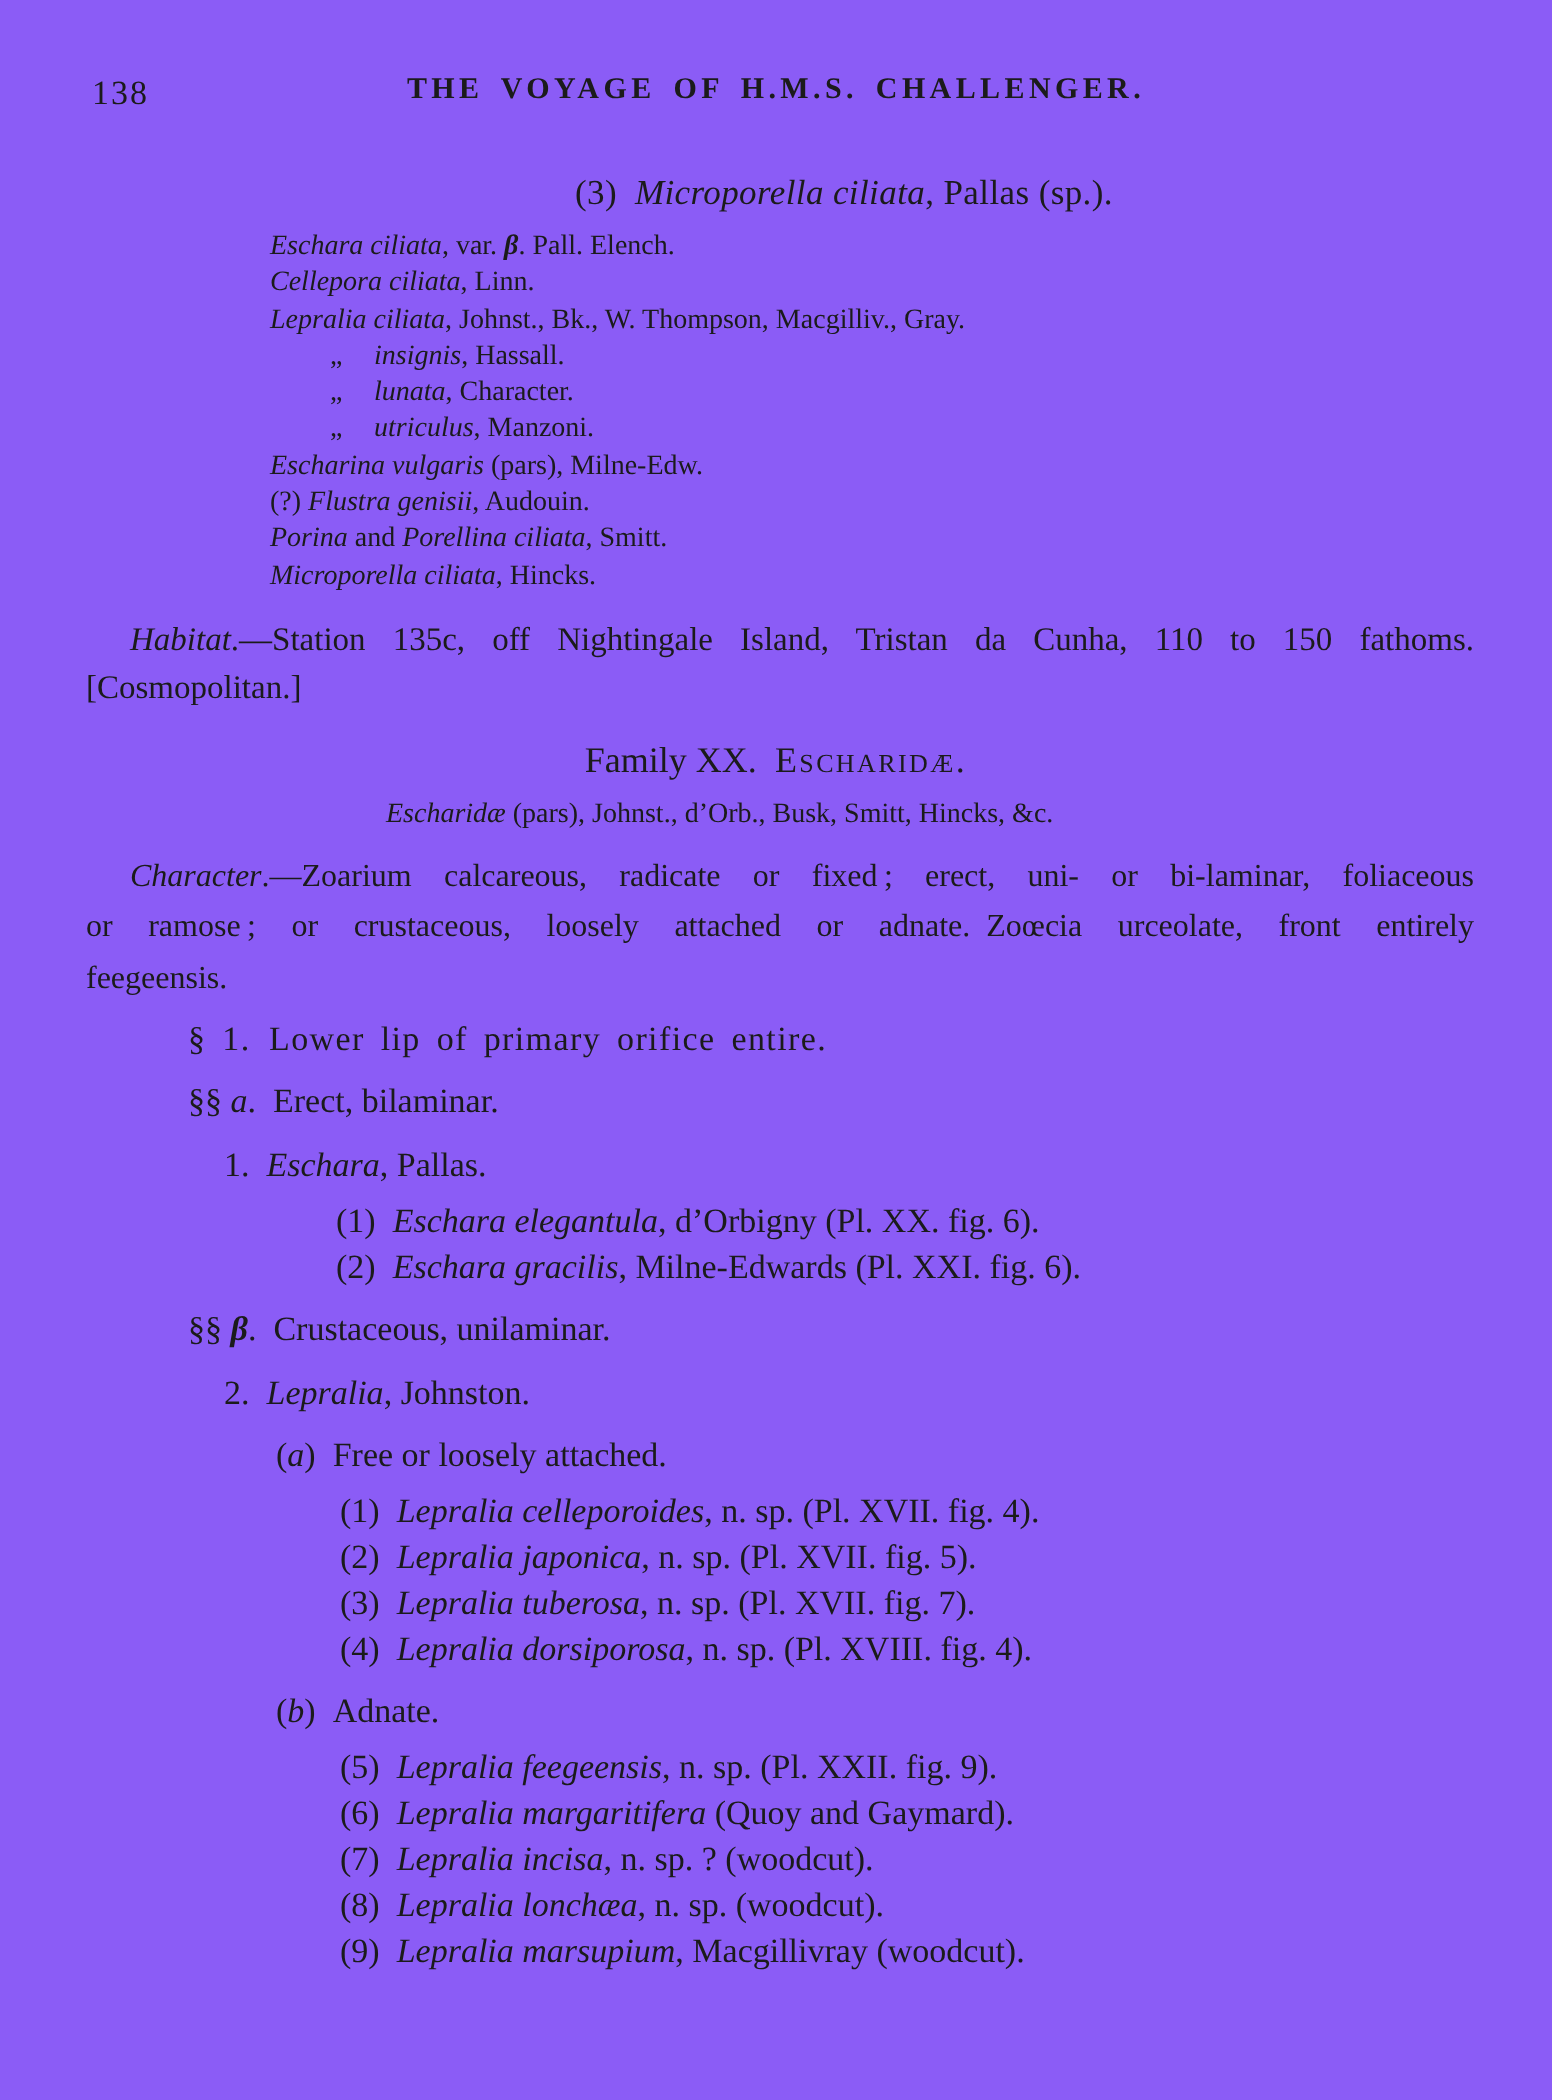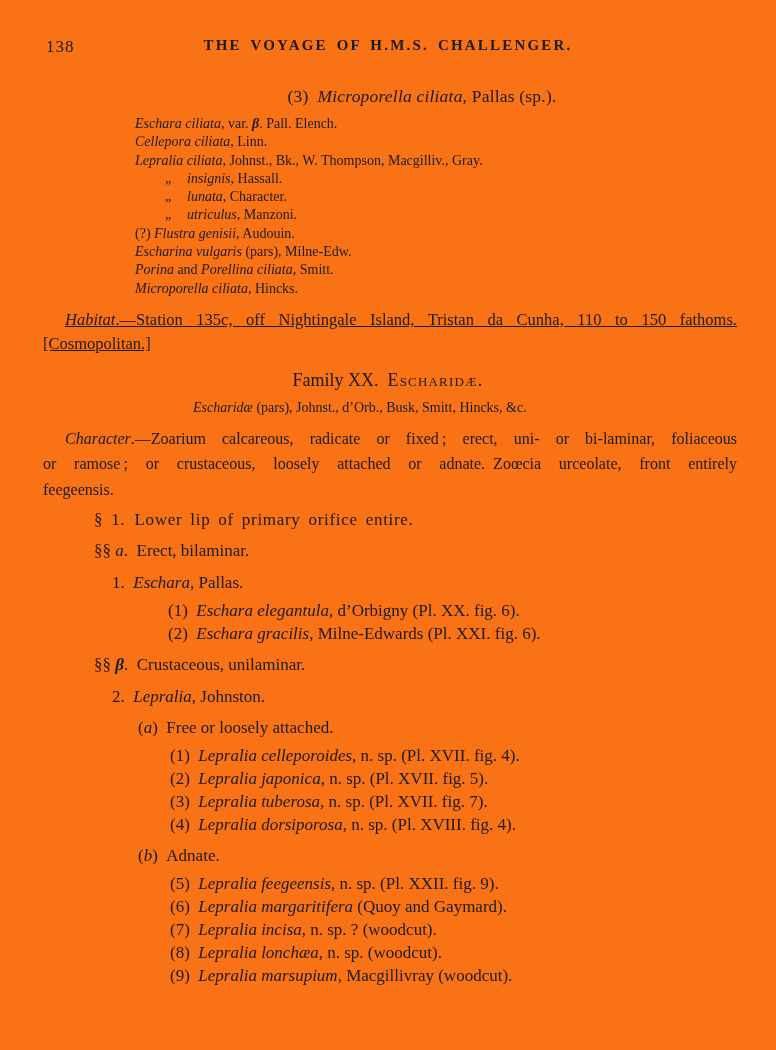--- a/index.html
+++ b/index.html
@@ -5,21 +5,21 @@
   html, body { margin: 0; padding: 0; }
   body {
     width: 776px; height: 1050px;
     background: #ffffff;
     font-family: "Liberation Serif", "DejaVu Serif", serif;
     color: #1b1b1b;
   }
   .page {
     position: relative;
     width: 776px; height: 1050px;
-    background: #f97316;
+    background: #8b5cf6;
     overflow: hidden;
   }
   i { font-style: italic; }
   .beta { font-weight: bold; }
 
   
   .runhead { position: relative; padding-top: 37px; height: 22px; }
   .pagenum { position: absolute; left: 46px; top: 37px; font-size: 17px; letter-spacing: 1px; }
   .runtitle {
     display: block; text-align: center;
@@ -29,21 +29,21 @@
 
   
   .sp-heading { margin: 27px 0 0 68px; font-size: 17.5px; letter-spacing: .2px; text-align: center; }
 
   
   .syn-block { margin: 8px 0 0 135px; font-size: 14px; line-height: 18.3px; }
   .ditto { display: inline-block; margin-left: 30px; width: 22px; }
 
   
   .body-block { margin-left: 43px; width: 694px; }
-  .habitat { margin-top: 10px; font-size: 16.5px; line-height: 24px; text-decoration: underline; }
+  .habitat { margin-top: 10px; font-size: 16.5px; line-height: 24px; }
   .character { margin-top: 9px; font-size: 16px; line-height: 25.5px; }
   .bline.indent { text-indent: 22px; }
   .just { text-align: justify; text-align-last: justify; }
 
   
   .family-heading { margin-top: 14px; text-align: center; font-size: 18px; }
   .sc { font-variant: small-caps; letter-spacing: 1.2px; }
   .family-syn { margin: 7px 0 0 193px; font-size: 14px; line-height: 19px; }
 
   
@@ -70,22 +70,22 @@
 
   <div class="sp-heading"><span>(3) </span><i>Microporella ciliata</i><span>, Pallas (sp.).</span></div>
 
   <div class="syn-block">
     <div class="syn-line"><i>Eschara ciliata</i><span>, var. </span><i class="beta">β</i><span>. Pall. Elench.</span></div>
     <div class="syn-line"><i>Cellepora ciliata</i><span>, Linn.</span></div>
     <div class="syn-line"><i>Lepralia ciliata</i><span>, Johnst., Bk., W. Thompson, Macgilliv., Gray.</span></div>
     <div class="syn-line"><span class="ditto">„</span><i>insignis</i><span>, Hassall.</span></div>
     <div class="syn-line"><span class="ditto">„</span><i>lunata</i><span>, Character.</span></div>
     <div class="syn-line"><span class="ditto">„</span><i>utriculus</i><span>, Manzoni.</span></div>
+    <div class="syn-line"><i>Escharina vulgaris</i><span> (pars), Milne-Edw.</span></div>
     <div class="syn-line"><span>(?) </span><i>Flustra genisii</i><span>, Audouin.</span></div>
-    <div class="syn-line"><i>Escharina vulgaris</i><span> (pars), Milne-Edw.</span></div>
     <div class="syn-line"><i>Porina</i><span> and </span><i>Porellina ciliata</i><span>, Smitt.</span></div>
     <div class="syn-line"><i>Microporella ciliata</i><span>, Hincks.</span></div>
   </div>
 
   <div class="body-block habitat">
     <div class="bline indent just"><i>Habitat</i><span>.—Station 135c, off Nightingale Island, Tristan da Cunha, 110 to 150 fathoms.</span></div>
     <div class="bline"><span>[Cosmopolitan.]</span></div>
   </div>
 
   <div class="family-heading"><span>Family XX. </span><span class="sc">Escharidæ.</span></div>

